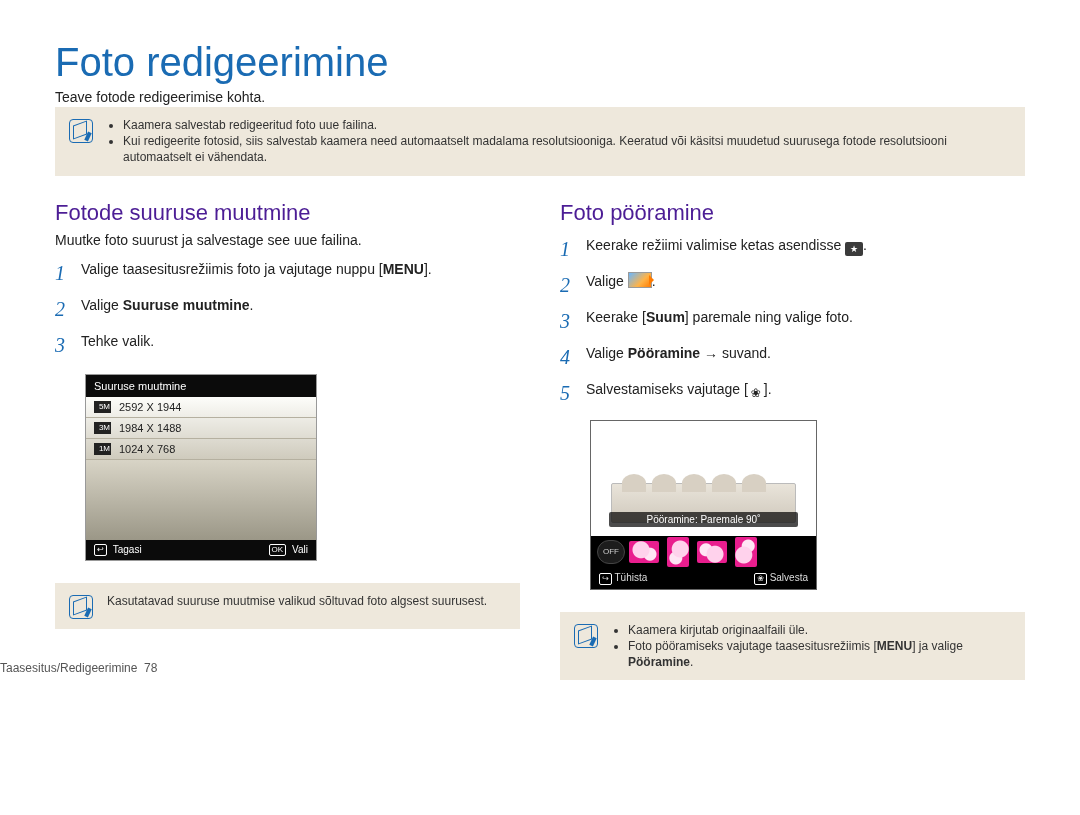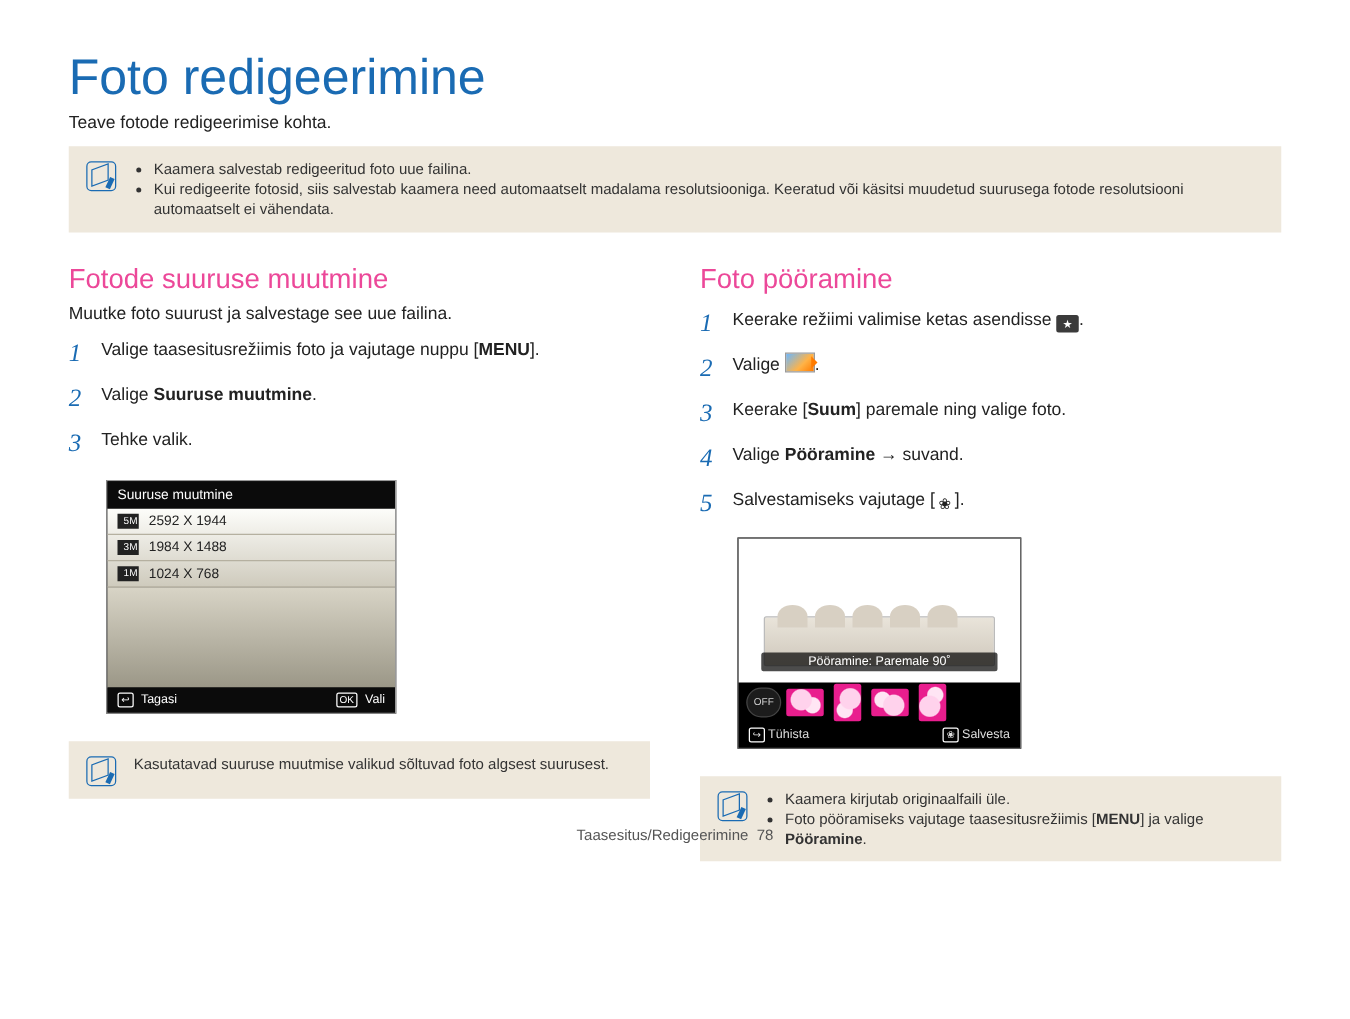--- a/index.html
+++ b/index.html
@@ -1,26 +1,26 @@
 <!DOCTYPE html>
 <html><head>
 <meta charset="utf-8">
 <style>
   html,body{margin:0;padding:0;background:#fff;font-family:"Helvetica Neue",Arial,sans-serif;color:#222;font-size:14px}
   .page{width:1080px;height:697px;box-sizing:border-box;padding:40px 55px 30px;position:relative}
   .title{font-size:40px;font-weight:400;color:#1a6bb3;margin:0 0 4px}
-  .lead{font-size:14px;color:#222;margin:0 0 12px}
+  .lead{font-size:14px;color:#222;margin:0 0 2px}
   .tipbox{background:#eee8dc;border-radius:0;padding:10px 14px;display:flex;gap:14px;align-items:flex-start;font-size:12px;color:#333;line-height:1.35}
   .tipicon{width:22px;height:22px;border:1.5px solid #1a6bb3;border-radius:4px;position:relative;flex:none;margin-top:2px}
   .tipicon::before{content:"";position:absolute;left:3px;top:3px;width:12px;height:12px;border:1.5px solid #1a6bb3;transform:skewY(-20deg)}
   .tipicon::after{content:"";position:absolute;right:2px;bottom:1px;width:4px;height:9px;background:#1a6bb3;transform:rotate(25deg)}
   .tip-list{margin:0;padding-left:16px}
   .cols{display:flex;gap:40px;margin-top:24px}
   .col{flex:1;min-width:0}
-  h2.sect{color:#ec4899;font-weight:400;font-size:22px;margin:0 0 6px}
+  h2.sect{color:#4c1d95;font-weight:400;font-size:22px;margin:0 0 6px}
   .sub{font-size:14px;margin:0 0 12px}
   .steps{list-style:none;margin:0;padding:0}
   .steps li{display:flex;gap:10px;align-items:flex-start;margin:10px 0;font-size:14px;line-height:1.3}
   .num{font-family:Georgia,serif;font-style:italic;font-size:20px;color:#1a6bb3;min-width:16px}
   .bold{font-weight:700}
   .menu-str{font-weight:700}
   
   .lcd{width:230px;margin:16px 0 14px 30px;border:1px solid #999;background:#0b0b0b;font-size:11px;color:#fff}
   .lcd-head{background:#0b0b0b;color:#fff;padding:5px 8px}
   .lcd-opts{background:linear-gradient(#fdfdfa,#cecabc);color:#222}
@@ -40,21 +40,21 @@
   .lcd2-label{position:absolute;left:18px;right:18px;bottom:9px;background:rgba(0,0,0,.7);color:#fff;text-align:center;font-size:10px;padding:2px 0;border-radius:2px}
   .strip{display:flex;gap:4px;align-items:center;padding:4px 6px;background:#000}
   .off{width:26px;height:22px;background:#1c1c1c;border:1px solid #444;display:flex;align-items:center;justify-content:center;font-size:8px;color:#cfcfcf;border-radius:12px}
   .thumb{width:30px;height:22px;background:#e91e8e;border-radius:2px;position:relative;overflow:hidden}
   .thumb::before{content:"";position:absolute;inset:0;background:radial-gradient(circle at 40% 40%,#ffd2ec 0 8px,transparent 9px),radial-gradient(circle at 70% 60%,#ffe5f4 0 6px,transparent 7px)}
   .thumb.r1{transform:rotate(90deg)}
   .thumb.r2{transform:rotate(180deg)}
   .thumb.r3{transform:rotate(270deg)}
   .lcd2-foot{display:flex;justify-content:space-between;padding:4px 8px;background:#000;font-size:10px;color:#ddd}
   .arrow{display:inline-block;transform:scaleX(-1)}
-  .footer{position:absolute;bottom:22px;left:0;right:0;text-align:center;font-size:12px;color:#555}
+  .footer{position:absolute;bottom:22px;left:0;right:0;font-size:12px;color:#555}
   .tipbox.small{margin-top:22px}
   .mode-ico{display:inline-flex;width:18px;height:14px;background:#3b3b3b;color:#fff;align-items:center;justify-content:center;font-size:9px;border-radius:2px;vertical-align:-2px}
   .gal-ico{display:inline-block;width:22px;height:14px;background:linear-gradient(135deg,#6ab7ff,#ffb347 60%,#ff7b00);border:1px solid #999;vertical-align:-2px;position:relative}
   .gal-ico::after{content:"";position:absolute;right:-3px;top:2px;width:0;height:0;border-top:5px solid transparent;border-bottom:5px solid transparent;border-left:5px solid #ff7b00}
   .flower{display:inline-flex;width:16px;height:16px;align-items:center;justify-content:center;font-size:12px;vertical-align:-3px}
 </style>
 </head>
 <body>
 <div class="page">
 

